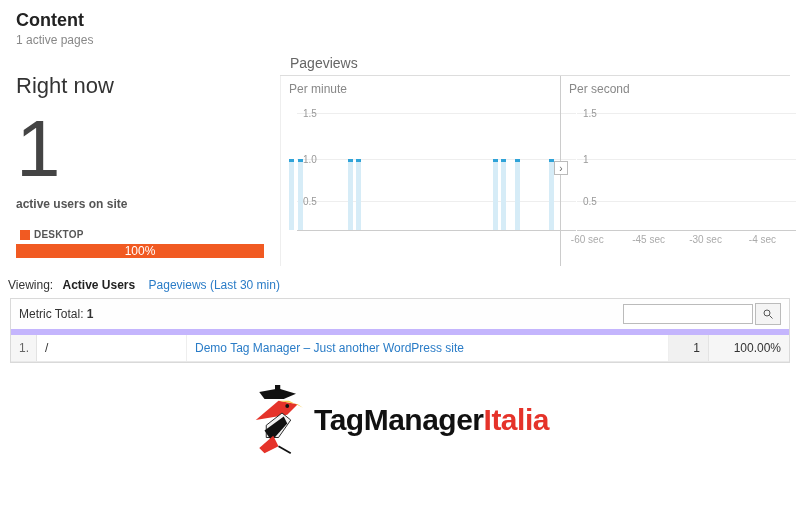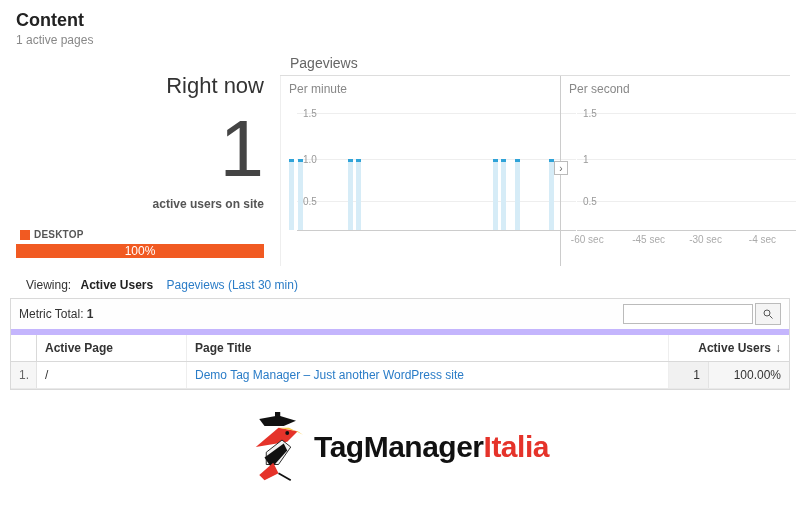--- a/index.html
+++ b/index.html
@@ -1,21 +1,21 @@
 <!DOCTYPE html>
 <html><head>
 <meta charset="utf-8">
 <style>
 * { margin:0; padding:0; box-sizing:border-box; }
 body { font-family: Arial, Helvetica, sans-serif; font-size:12px; color:#333; background:#fff; width:800px; }
 .header { padding:10px 16px 8px; }
 .header h1 { font-size:18px; font-weight:bold; color:#222; }
 .header .sub { font-size:12px; color:#888; margin-top:2px; }
 .top { display:flex; }
-.left { width:280px; padding:14px 16px 0; text-align:right; }
+.left { width:280px; padding:14px 16px 0; text-align:left; }
 .rn { font-size:22px; color:#333; margin-top:4px; margin-bottom:0; }
 .big { font-size:80px; font-weight:300; color:#444; line-height:1; margin:10px 0 8px; }
 .aus { font-size:12px; color:#555; margin-bottom:18px;font-weight:bold; }
 .device-row { display:flex; align-items:center; gap:4px; padding:0 0 4px 4px; }
 .device-chip { width:10px; height:10px; background:#f15a22; display:inline-block; }
 .device-label { font-size:10px; font-weight:bold; color:#555; letter-spacing:0.2px; }
 .bar-outer { height:14px; background:#f15a22; color:#fff; font-size:12px; display:flex; align-items:center; justify-content:center; margin-bottom:14px; }
 .right { flex:1; padding:0 10px 0 0; }
 .pv-title { font-size:14px; color:#666; padding:0 0 4px 10px; }
 .charts { display:flex; align-items:stretch; border-top:1px solid #ddd; position:relative; }
@@ -27,21 +27,21 @@
 .grid { position:absolute; left:16px; top:24px; width:100%; height:130px; }
 .gline { position:absolute; left:0; width:100%; height:1px; background:#eee; }
 .gline.bottom { background:#ccc; }
 .glabel { position:absolute; left:6px; transform:translateY(-50%); font-size:10px; color:#999; }
 .bars { position:absolute; bottom:36px; left:0; width:100%; height:130px; }
 .vbar { position:absolute; bottom:0; width:5px; background:#d6ecf7; }
 .vbar .cap { position:absolute; top:0; left:0; width:100%; height:3px; background:#2fa3d8; }
 .xaxis { position:absolute; bottom:16px; left:0; width:100%; height:16px; }
 .xt { position:absolute; font-size:10px; color:#2fa3d8; transform:translateX(-50%); white-space:nowrap; }
 .xt.grey { color:#aaa; }
-.tabs { padding:6px 26px 6px; font-size:12px; color:#555; }
+.tabs { padding:6px 8px 6px; font-size:12px; color:#555; }
 .tabs .lab { color:#333; margin-right:6px; }
 .tabs .tab { font-weight:bold; color:#222; margin-right:10px; cursor:pointer; }
 .tabs .tab.inactive { font-weight:normal; color:#2a7cc7; }
 .panel { border:1px solid #d9d9d9; margin:0 10px; }
 .metric-row { display:flex; align-items:center; justify-content:space-between; padding:4px 8px; border-bottom:6px solid #c4b5fd; background:#fefefe; font-size:12px; color:#333; }
 .metric-row .mt { }
 .metric-row .mt b { font-weight:bold; }
 .search { display:flex; align-items:center; }
 .search input { width:130px; height:20px; border:1px solid #bbb; font-size:12px; padding:0 4px; }
 .search button { width:26px; height:22px; border:1px solid #bbb; background:#f4f4f4; margin-left:2px; display:flex; align-items:center; justify-content:center; cursor:pointer; }
@@ -166,29 +166,20 @@
     <div class="search">
       <input type="text" style="">
       <button>
         <svg viewBox="0 0 24 24" fill="none" stroke="#555" stroke-width="2">
             <circle cx="10" cy="10" r="6"></circle>
             <line x1="15" y1="15" x2="21" y2="21"></line>
           </svg>
       </button>
     </div>
   </div>
-  <div class="thead">
-    <div class="th num"></div>
-    <div class="th ap">Active Page</div>
-    <div class="th pt">Page Title</div>
-    <div class="th au">
-      <span>Active Users</span>
-      <span class="arrow-down">↓</span>
-    </div>
-  </div>
   <div class="trow">
     <div class="td num">1.</div>
     <div class="td ap">/</div>
     <div class="td pt">Demo Tag Manager – Just another WordPress site</div>
     <div class="td auv">1</div>
     <div class="td aup">100.00%</div>
   </div>
 </div>
 
 <div class="logo-wrap">

